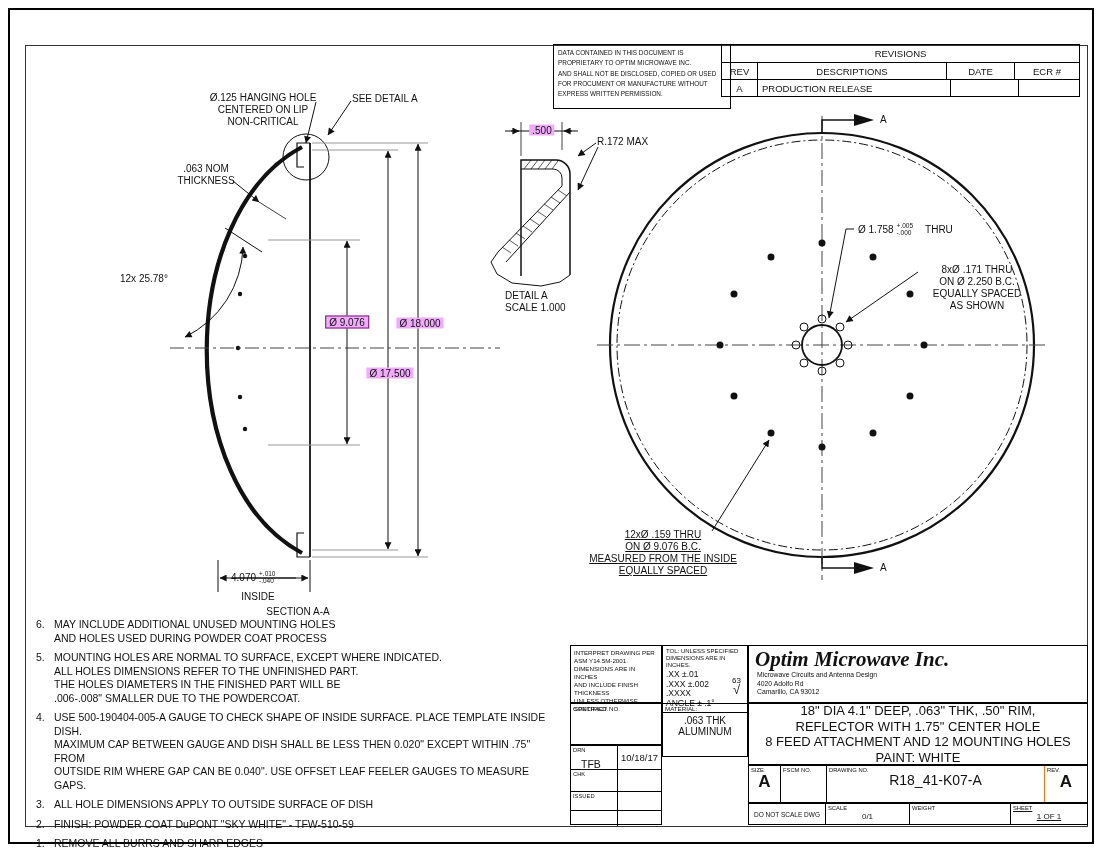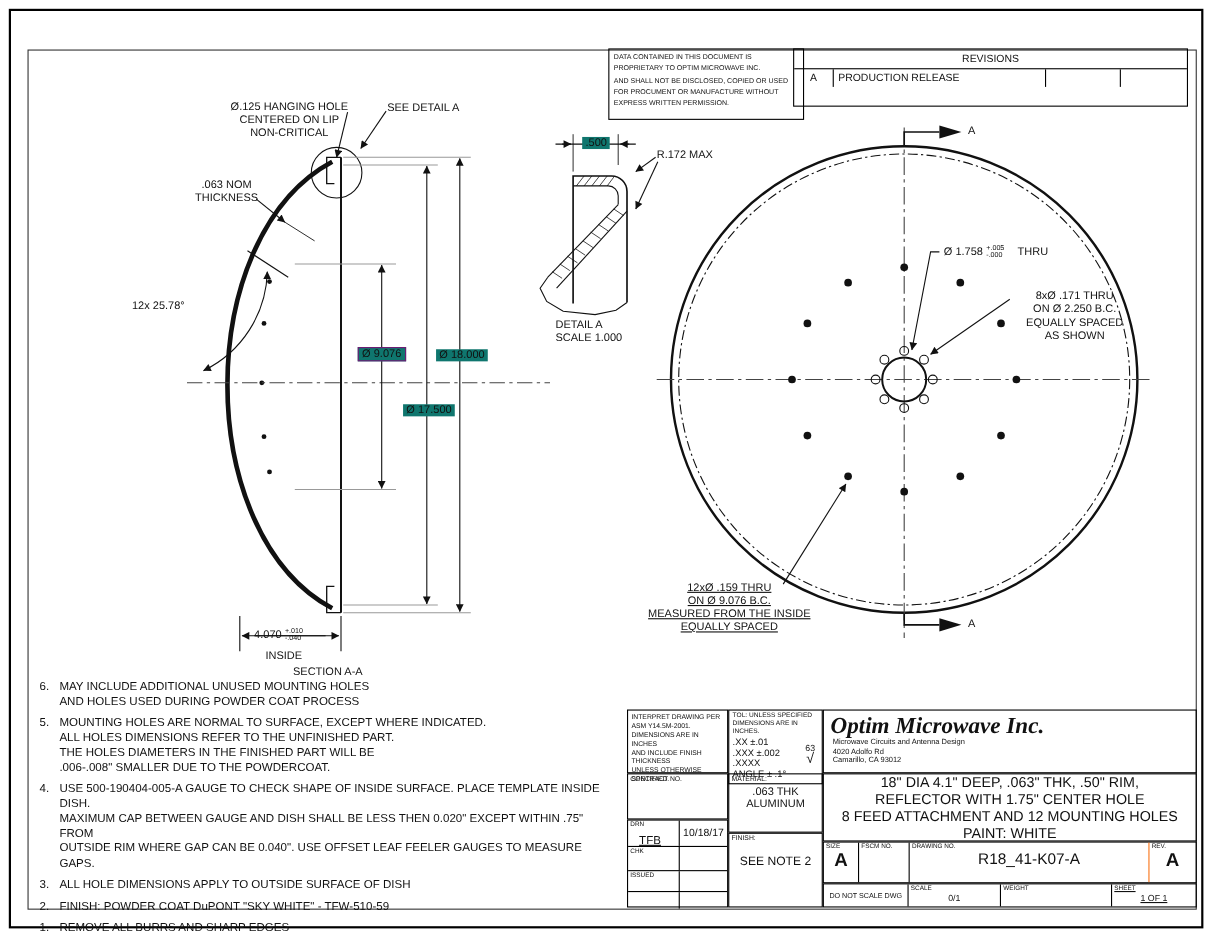--- a/index.html
+++ b/index.html
@@ -5,21 +5,21 @@
   html,body{margin:0;padding:0;background:#fff;}
   #page{position:relative;width:1100px;height:850px;background:#fff;
         font-family:"Liberation Sans",sans-serif;color:#111;overflow:hidden;}
   .abs{position:absolute;}
   #outer-border{left:8px;top:8px;width:1082px;height:832px;border:2px solid #000;}
   #frame{left:25px;top:45px;width:1061px;height:780px;border:1.5px solid #333;}
   svg{position:absolute;left:0;top:0;}
   
   .lbl{position:absolute;font-size:10px;line-height:12px;white-space:pre-line;color:#111;}
   .ctr{text-align:center;transform:translateX(-50%);}
-  .dim{position:absolute;transform:translate(-50%,-50%);background:#0f766e;padding:0 3px;
+  .dim{position:absolute;transform:translate(-50%,-50%);background:#f0abfc;padding:0 3px;
        font-size:10px;white-space:nowrap;}
   .dim.boxed{border:1px solid #701a75;}
   .tolwrap{position:absolute;display:flex;align-items:center;gap:3px;font-size:10px;white-space:nowrap;}
   .tolstack{display:inline-flex;flex-direction:column;font-size:6.5px;line-height:7px;}
   
   #prop-box{left:553px;top:44px;width:168px;height:57px;border:1px solid #000;
             font-size:6.4px;line-height:1.6;padding:3px 4px;white-space:pre-line;}
   #rev-table{left:721px;top:44px;width:357px;height:51px;border:1px solid #000;}
   .rev-row{display:flex;border-top:1px solid #000;}
   .rev-row:first-child{border-top:none;}
@@ -220,20 +220,26 @@
   <div class="lbl" style="left:880px;top:562px;">A</div>
 
   <div class="abs" id="prop-box">DATA CONTAINED IN THIS DOCUMENT IS
 PROPRIETARY TO OPTIM MICROWAVE INC.
 AND SHALL NOT BE DISCLOSED, COPIED OR USED
 FOR PROCUMENT OR MANUFACTURE WITHOUT
 EXPRESS WRITTEN PERMISSION.</div>
   <div class="abs" id="rev-table">
     <div class="rev-title">REVISIONS</div>
     <div class="rev-row" style="height:16px;">
+      <div class="rev-cell" style="width:35px;">REV</div>
+      <div class="rev-cell" style="width:188px;">DESCRIPTIONS</div>
+      <div class="rev-cell" style="width:67px;">DATE</div>
+      <div class="rev-cell" style="flex:1;">ECR #</div>
+    </div>
+    <div class="rev-row" style="height:16px;">
       <div class="rev-cell" style="width:35px;">A</div>
       <div class="rev-cell" style="width:188px;justify-content:flex-start;padding-left:4px;">PRODUCTION RELEASE</div>
       <div class="rev-cell" style="width:67px;"></div>
       <div class="rev-cell" style="flex:1;"></div>
     </div>
   </div>
 
   <div class="abs" id="notes">
     <div class="note">
       <div class="note-num">6.</div>
@@ -314,24 +320,20 @@
         <div style="width:46px;border-right:1px solid #000;">
           <span class="tb-label" style="font-size:5.8px;">ISSUED</span>
         </div>
           <div style="flex:1;"></div>
       </div>
       <div style="display:flex;height:15px;">
         <div style="width:46px;border-right:1px solid #000;"></div>
           <div style="flex:1;"></div>
       </div>
     </div>
-    <div class="tb" style="left:92px;top:112px;width:86px;height:68px;">
-      <span class="tb-label">FINISH:</span>
-      <div class="tb-center" style="font-size:11px;margin-top:10px;">SEE NOTE 2</div>
-    </div>
     <div class="tb" style="left:178px;top:0;width:340px;height:58px;">
       <div id="company-name">Optim Microwave Inc.</div>
       <div class="company-sub">Microwave Circuits and Antenna Design</div>
       <div class="company-sub">4020 Adolfo Rd</div>
       <div class="company-sub">Camarillo, CA 93012</div>
     </div>
     <div class="tb tb-center" style="left:178px;top:58px;width:340px;height:62px;">
       <div id="drawing-title">18" DIA 4.1" DEEP, .063" THK, .50" RIM,
 REFLECTOR WITH 1.75" CENTER HOLE
 8 FEED ATTACHMENT AND 12 MOUNTING HOLES

